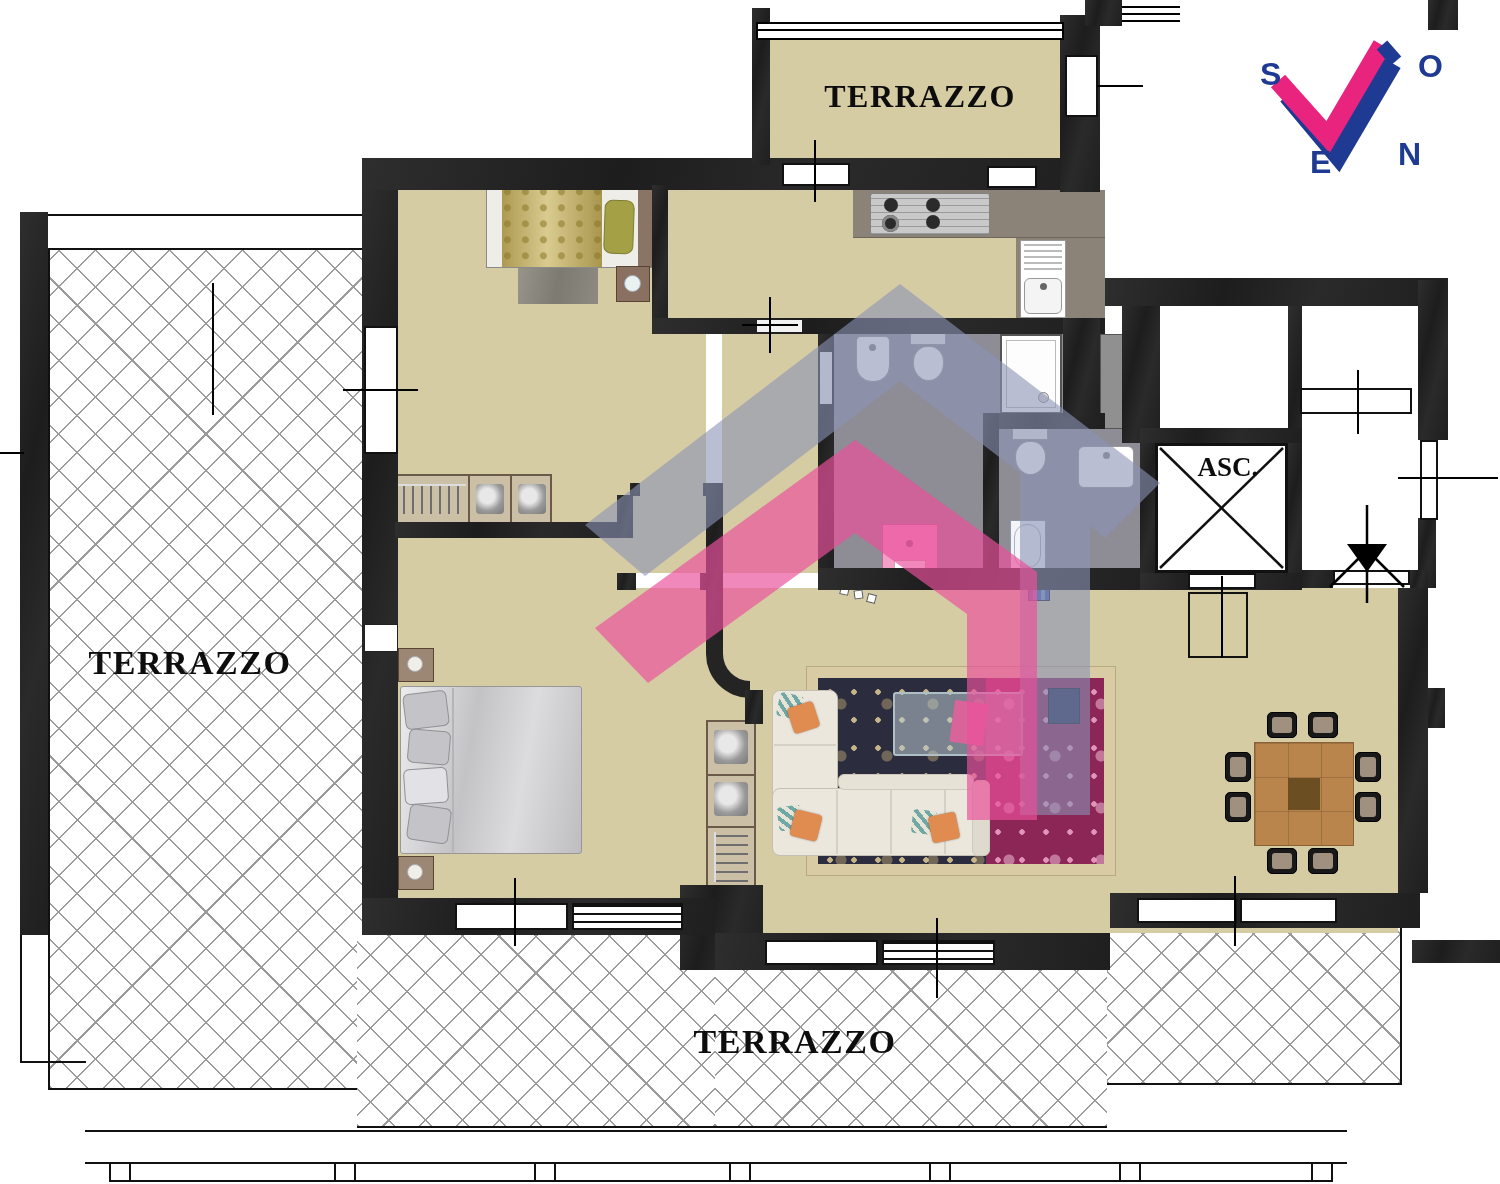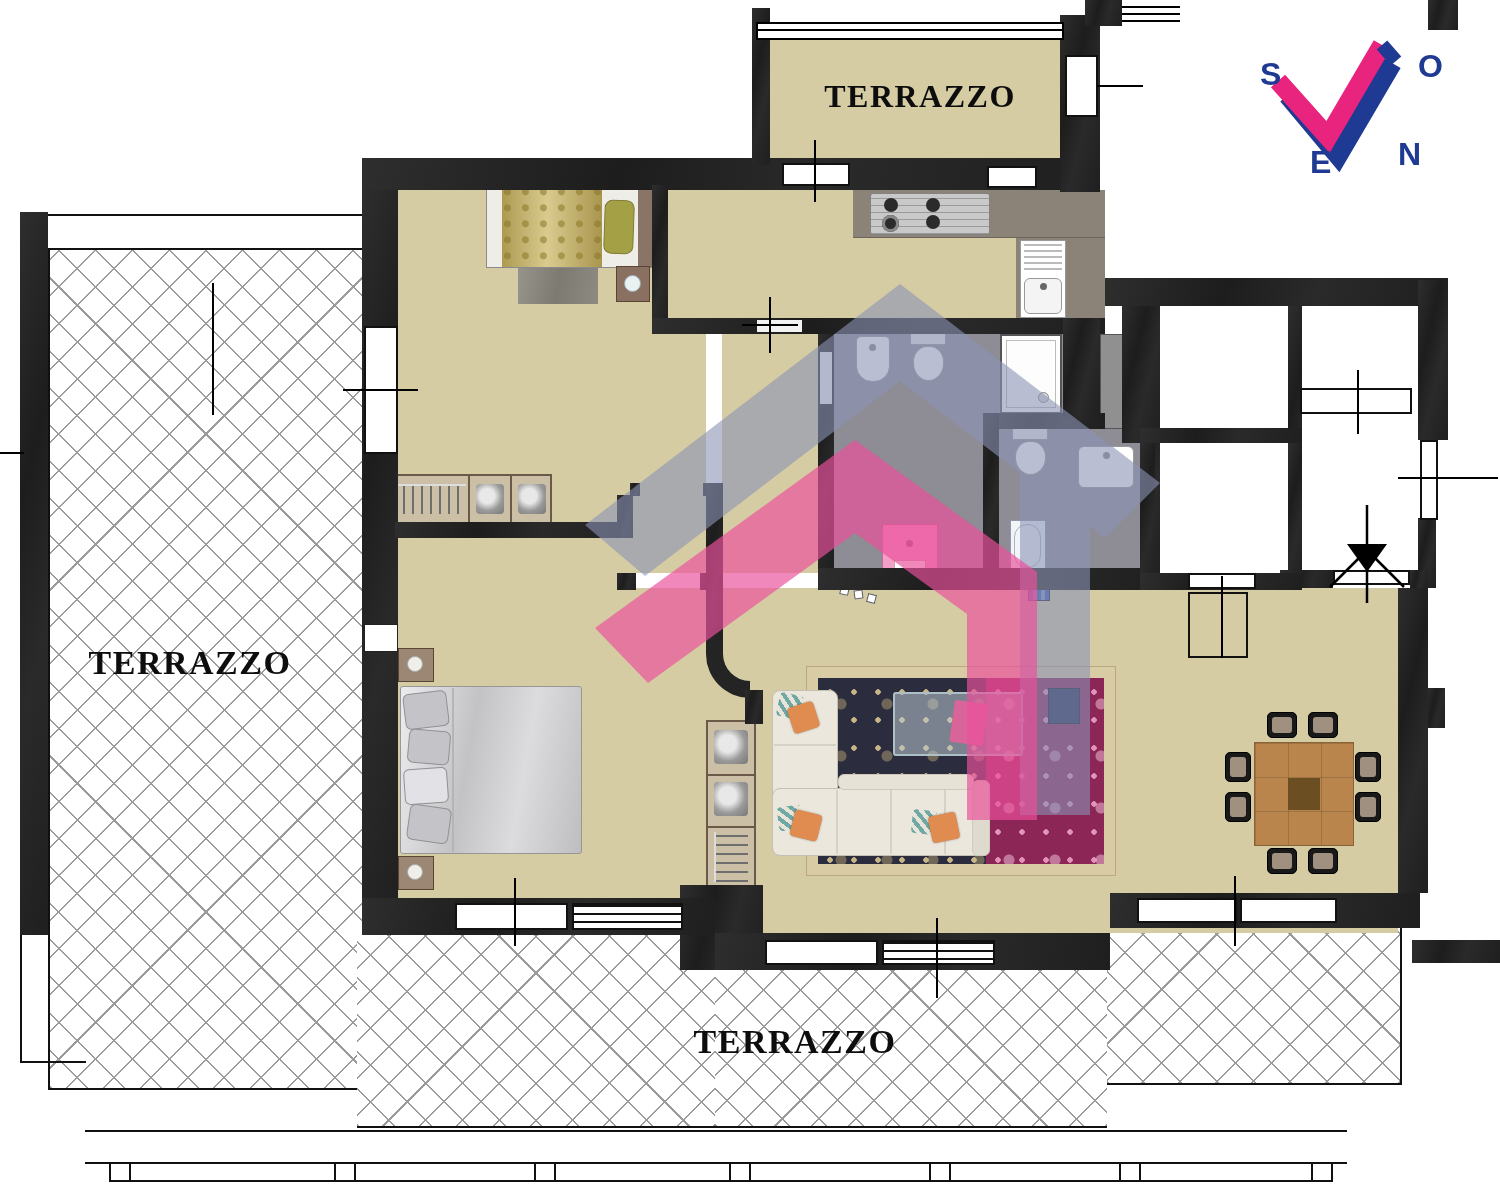--- a/index.html
+++ b/index.html
@@ -256,20 +256,27 @@
   <div class="abs win" style="left:1137px;top:898px;width:100px;height:25px;"></div>
   <div class="abs win" style="left:1240px;top:898px;width:97px;height:25px;"></div>
   <div class="abs win" style="left:1300px;top:388px;width:112px;height:26px;"></div>
   <div class="abs win" style="left:1420px;top:440px;width:18px;height:80px;"></div>
   <div class="abs win" style="left:1188px;top:573px;width:68px;height:16px;"></div>
   <div class="abs win" style="left:1333px;top:570px;width:77px;height:15px;"></div>
 
   <div class="abs" style="left:756px;top:22px;width:308px;height:18px;border:2px solid #000;background:linear-gradient(#fff 0 5px,#000 5px 7px,#fff 7px 100%);"></div>
   <div class="abs" style="left:1122px;top:6px;width:58px;height:16px;border-top:2px solid #000;border-bottom:2px solid #000;background:linear-gradient(#fff 0 5px,#000 5px 7px,#fff 7px 100%);"></div>
 
+  <div class="abs" style="left:1155px;top:443px;width:133px;height:130px;background:#fff;border:3px solid #111;">
+    <svg width="127" height="124" style="position:absolute;left:0;top:0;">
+      <line x1="2" y1="2" x2="125" y2="122" stroke="#111" stroke-width="2.5"></line>
+      <line x1="125" y1="2" x2="2" y2="122" stroke="#111" stroke-width="2.5"></line>
+    </svg>
+    <div class="abs lbl" style="left:30px;top:6px;width:80px;font-size:27px;letter-spacing:0;">ASC.</div>
+  </div>
 
   <div class="abs" style="left:1188px;top:592px;width:60px;height:66px;border:2.5px solid #111;"></div>
 
   <svg class="abs" width="1500" height="1184" style="left:0;top:0;pointer-events:none;">
     <path d="M585,525 L900,284 L1160,483 L1105,538 L1090,526 L1090,815 L1020,815 L1020,473 L900,381 L645,576 Z" fill="#8A92B6" fill-opacity="0.60"></path>
     <path d="M595,628 L855,440 L1037,572 L1037,820 L967,820 L967,614 L855,533 L648,683 Z" fill="#EA4F9B" fill-opacity="0.68"></path>
   </svg>
 
   <div class="abs tick" style="left:212px;top:283px;width:2px;height:132px;"></div>
   <div class="abs tick" style="left:343px;top:389px;width:75px;height:2px;"></div>

